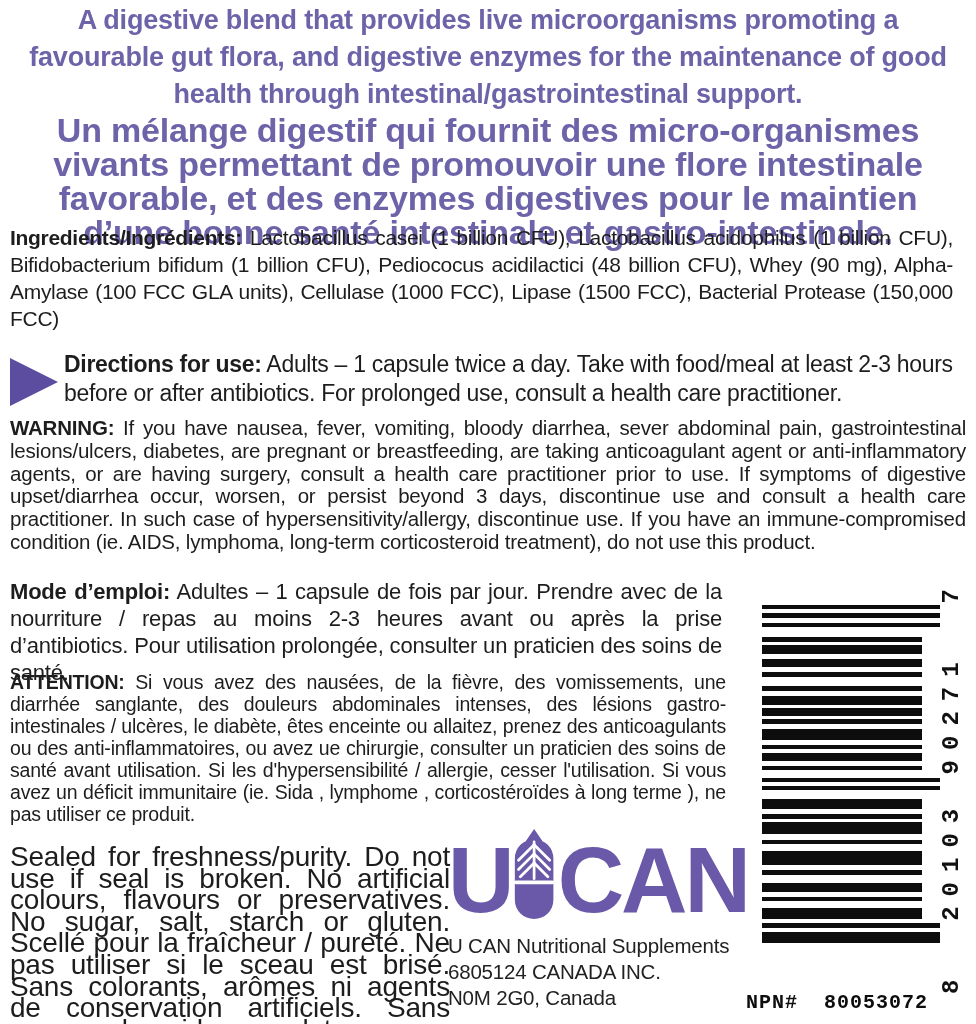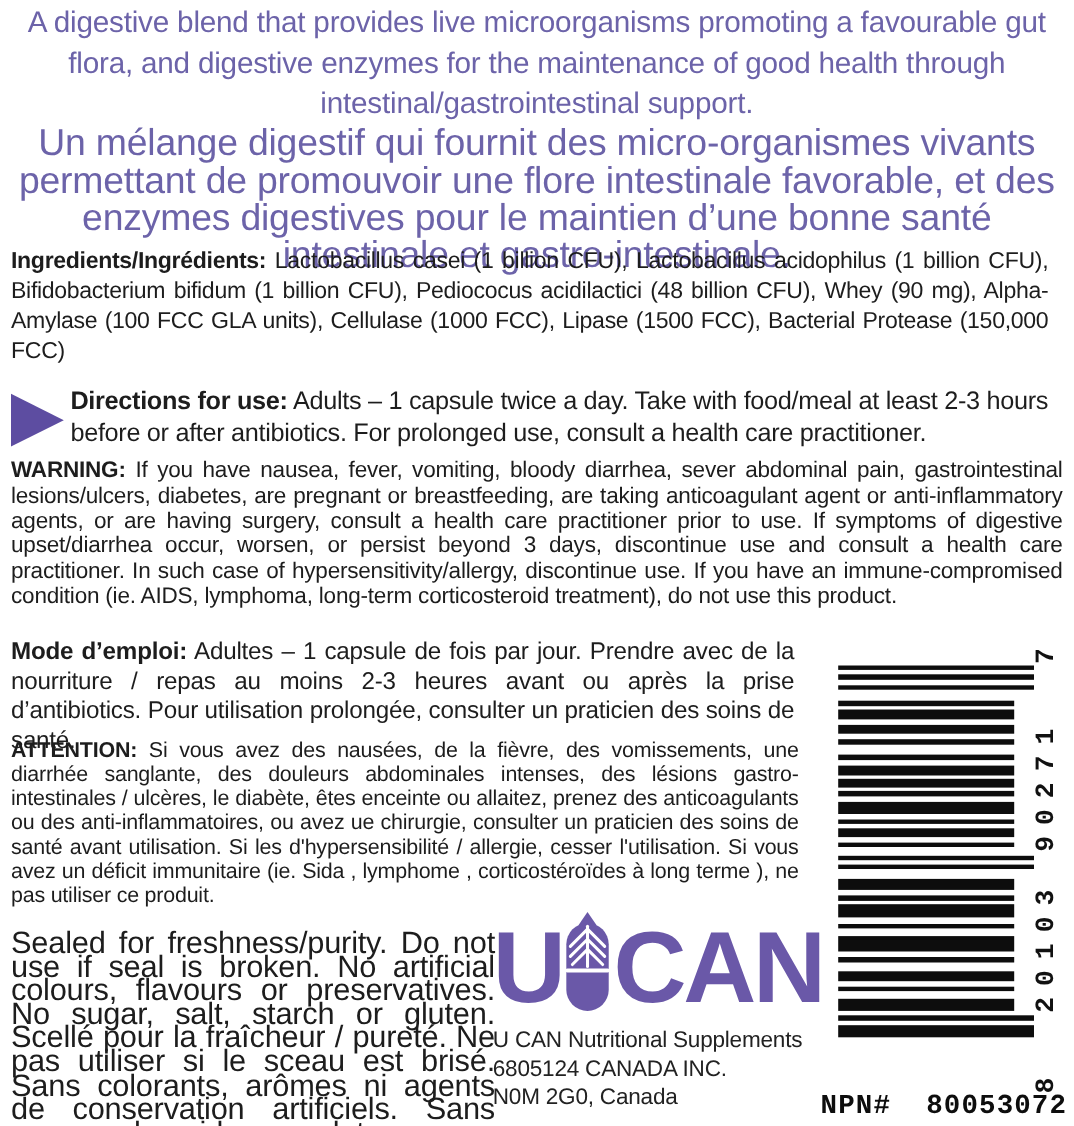--- a/index.html
+++ b/index.html
@@ -1,20 +1,20 @@
 <!DOCTYPE html>
 <html><head>
 <meta charset="utf-8">
 <style>
   html,body{margin:0;padding:0;background:#fff;}
   .label{position:relative;width:976px;height:1024px;background:#ffffff;overflow:hidden;
          font-family:"Liberation Sans",sans-serif;color:#1d1d1d;}
   
   .intro{position:absolute;left:12px;right:12px;margin:0;text-align:center;
-         font-weight:400;color:#6c63a9;letter-spacing:-0.2px;}
+         font-weight:700;color:#6c63a9;letter-spacing:-0.2px;}
   .intro-en{top:2px;font-size:27px;line-height:37px;}
   .intro-fr{top:113px;font-size:34px;line-height:34px;}
   
   p.block{margin:0;position:absolute;}
   .ingredients{top:224px;left:10px;right:23px;font-size:21px;line-height:27px;
                text-align:justify;letter-spacing:-0.3px;}
   .directions-text{top:350px;left:64px;right:8px;font-size:23px;line-height:29px;letter-spacing:-0.3px;}
   .tri{position:absolute;left:10px;top:358px;width:0;height:0;
        border-top:24px solid transparent;border-bottom:24px solid transparent;
        border-left:48px solid #5d4da1;}
@@ -38,21 +38,21 @@
   
   .barcode-col{position:absolute;left:746px;top:574px;width:224px;height:450px;}
   .bars{position:absolute;left:16px;top:31px;width:178px;}
   .bar{background:#0d0d0d;width:160px;}
   .bar.long{width:178px;}
   .bdigits{position:absolute;left:192px;top:420px;width:426px;height:30px;
            transform:rotate(-90deg);transform-origin:0 0;
            font-family:"Liberation Mono",monospace;font-weight:700;font-size:24px;
            letter-spacing:10px;white-space:pre;color:#111;}
   .npn{position:absolute;left:0px;top:417px;font-family:"Liberation Mono",monospace;
-       font-weight:700;font-size:25px;letter-spacing:1px;white-space:pre;color:#0d0d0d;}
+       font-weight:700;font-size:20px;letter-spacing:1px;white-space:pre;color:#0d0d0d;}
 </style>
 </head>
 <body>
 
 <div class="label">
 
   <p class="intro intro-en">A digestive blend that provides live microorganisms promoting a favourable gut flora, and digestive enzymes for the maintenance of good health through intestinal/gastrointestinal support.</p>
 
   <p class="intro intro-fr">Un mélange digestif qui fournit des micro-organismes vivants permettant de promouvoir une flore intestinale favorable, et des enzymes digestives pour le maintien d’une bonne santé intestinale et gastro-intestinale.</p>
 

